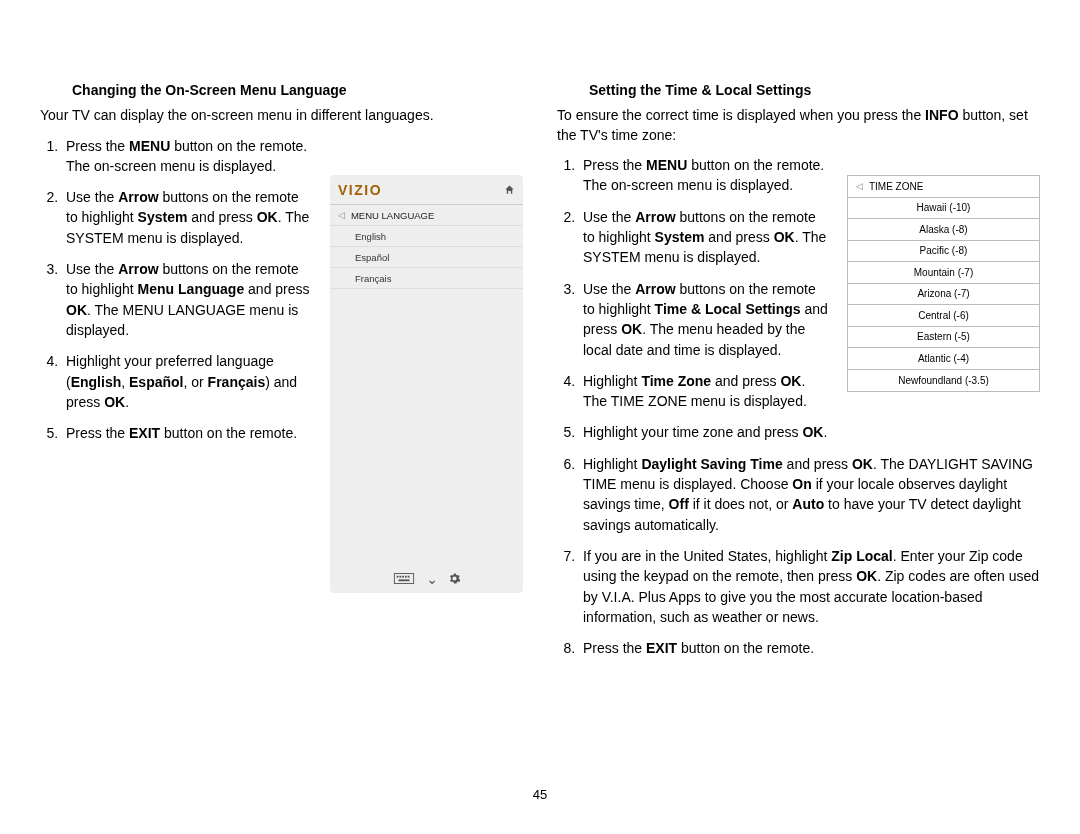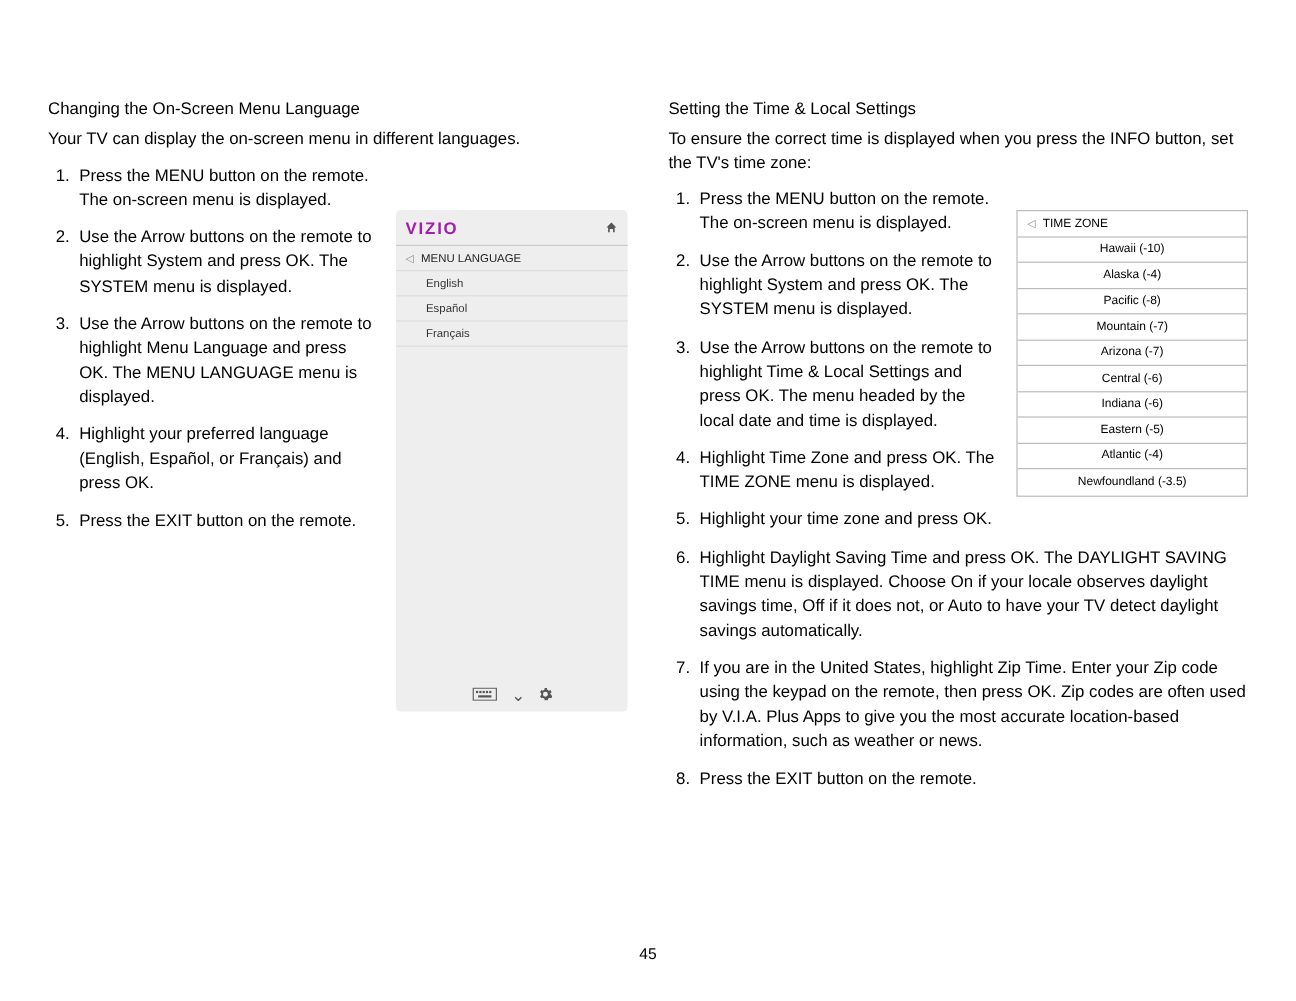--- a/index.html
+++ b/index.html
@@ -15,42 +15,43 @@
     .columns {
       display: flex;
       gap: 34px;
     }
     .col {
       flex: 1;
       position: relative;
     }
     h3 {
       font-size: 14px;
-      font-weight: normal;
+      font-weight: bold;
       margin-bottom: 8px;
+      margin-left: 32px;
     }
     p {
       font-size: 14px;
       line-height: 1.4;
       margin-bottom: 10px;
     }
     ol {
       padding-left: 22px;
       font-size: 14px;
       line-height: 1.45;
     }
     ol li {
       margin-bottom: 11px;
       padding-left: 4px;
     }
     .indent-wrap {
       padding-right: 210px;
     }
     .no-indent { padding-right: 0; }
-    b { font-weight: normal; }
+    b { font-weight: bold; }
 
     
     .menu-lang {
       position: absolute;
       top: 93px;
       right: 0;
       width: 193px;
       height: 418px;
       background: #eee;
       border-radius: 4px;
@@ -62,21 +63,21 @@
       align-items: center;
       justify-content: space-between;
       height: 30px;
       padding: 0 8px;
       border-bottom: 1px solid #ccc;
     }
     .menu-lang .logo {
       font-size: 14px;
       font-weight: bold;
       letter-spacing: 1.5px;
-      color: #a21caf;
+      color: #a16207;
     }
     .menu-lang .home {
       width: 11px; height: 11px;
       display: inline-block;
     }
     .menu-lang .row {
       display: flex;
       align-items: center;
       height: 21px;
       padding: 0 8px;
@@ -209,49 +210,46 @@
   <div class="col">
     <h3>Setting the Time &amp; Local Settings</h3>
     <p><span class="step-text">To ensure the correct time is displayed when you press the <b>INFO</b> button, set the TV's time zone:</span></p>
     <ol>
       <li class="indent-wrap"><span class="step-text">Press the <b>MENU</b> button on the remote. The on-screen menu is displayed.</span></li>
       <li class="indent-wrap"><span class="step-text">Use the <b>Arrow</b> buttons on the remote to highlight <b>System</b> and press <b>OK</b>. The SYSTEM menu is displayed.</span></li>
       <li class="indent-wrap"><span class="step-text">Use the <b>Arrow</b> buttons on the remote to highlight <b>Time &amp; Local Settings</b> and press <b>OK</b>. The menu headed by the local date and time is displayed.</span></li>
       <li class="indent-wrap"><span class="step-text">Highlight <b>Time Zone</b> and press <b>OK</b>. The TIME ZONE menu is displayed.</span></li>
       <li class="no-indent"><span class="step-text">Highlight your time zone and press <b>OK</b>.</span></li>
       <li class="no-indent"><span class="step-text">Highlight <b>Daylight Saving Time</b> and press <b>OK</b>. The DAYLIGHT SAVING TIME menu is displayed. Choose <b>On</b> if your locale observes daylight savings time, <b>Off</b> if it does not, or <b>Auto</b> to have your TV detect daylight savings automatically.</span></li>
-      <li class="no-indent"><span class="step-text">If you are in the United States, highlight <b>Zip Time</b>. Enter your Zip code using the keypad on the remote, then press <b>OK</b>. Zip codes are often used by V.I.A. Plus Apps to give you the most accurate location-based information, such as weather or news.</span></li>
+      <li class="no-indent"><span class="step-text">If you are in the United States, highlight <b>Zip Local</b>. Enter your Zip code using the keypad on the remote, then press <b>OK</b>. Zip codes are often used by V.I.A. Plus Apps to give you the most accurate location-based information, such as weather or news.</span></li>
       <li class="no-indent"><span class="step-text">Press the <b>EXIT</b> button on the remote.</span></li>
     </ol>
 
     <div class="tz-table">
       <div class="tz-row head">
         <span class="tri">◁</span>
         <span>TIME ZONE</span>
       </div>
       <div class="tz-row val">
           <span>Hawaii (-10)</span>
         </div>
       <div class="tz-row val">
-          <span>Alaska (-4)</span>
+          <span>Alaska (-8)</span>
         </div>
       <div class="tz-row val">
           <span>Pacific (-8)</span>
         </div>
       <div class="tz-row val">
           <span>Mountain (-7)</span>
         </div>
       <div class="tz-row val">
           <span>Arizona (-7)</span>
         </div>
       <div class="tz-row val">
           <span>Central (-6)</span>
-        </div>
-      <div class="tz-row val">
-          <span>Indiana (-6)</span>
         </div>
       <div class="tz-row val">
           <span>Eastern (-5)</span>
         </div>
       <div class="tz-row val">
           <span>Atlantic (-4)</span>
         </div>
       <div class="tz-row val">
           <span>Newfoundland (-3.5)</span>
         </div>

